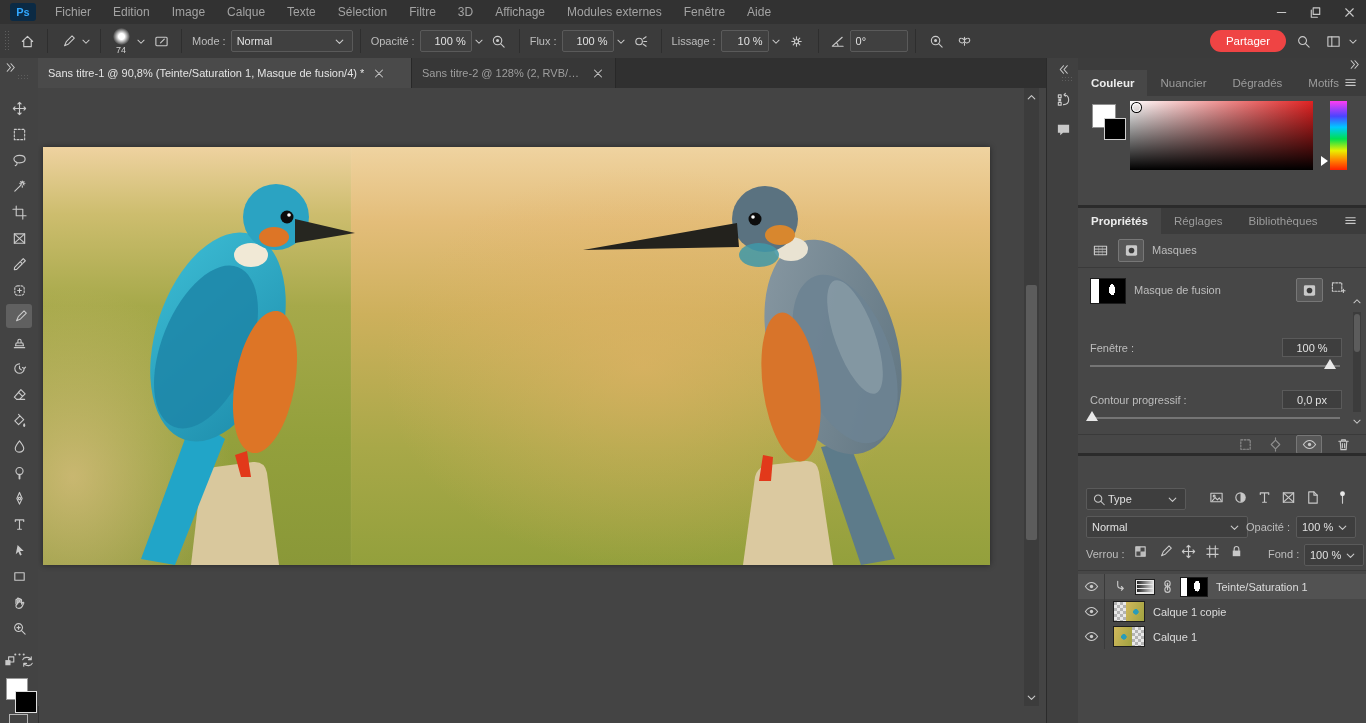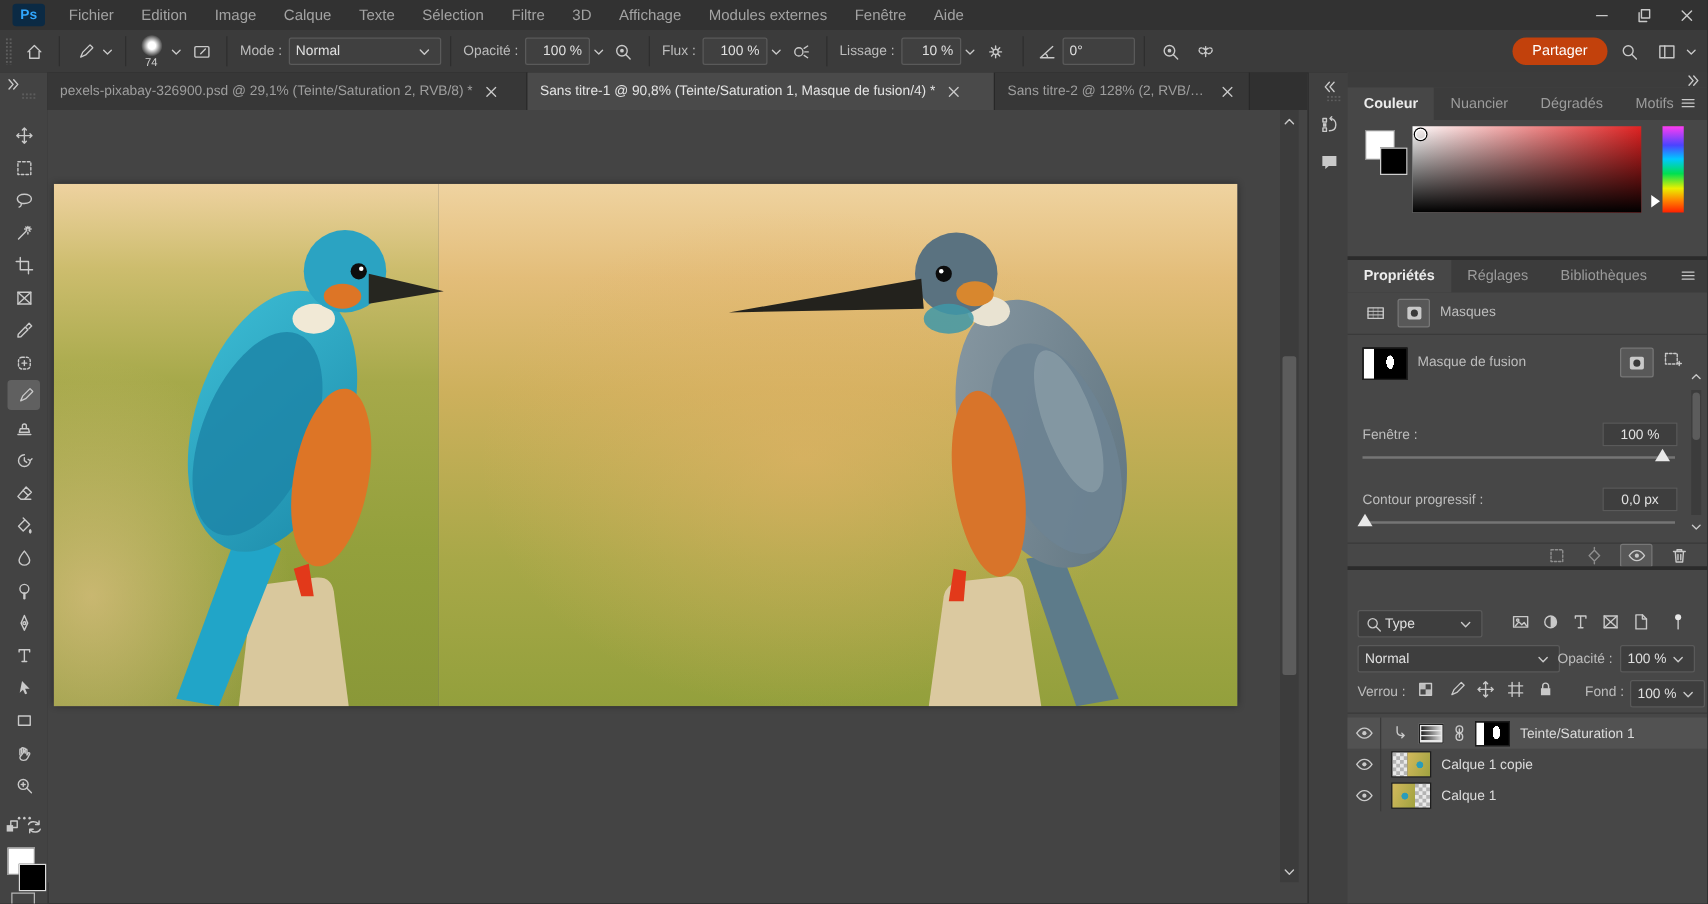--- a/index.html
+++ b/index.html
@@ -255,21 +255,21 @@
           <circle cx="7" cy="7" r="4.5"></circle>
           <circle cx="7" cy="7" r="1" fill="#c9c9c9"></circle>
           <path d="M10.5 10.5 14 14"></path>
         </svg>
       </div>
     <div class="ico" style="width:28px">
         <svg viewBox="0 0 16 16" width="15" height="15" fill="none" stroke="#c9c9c9" stroke-width="1.2" stroke-linecap="round" stroke-linejoin="round">
           <path d="M8 3.5v9.5M7.5 6C4.5 3.5 2 4.5 2.5 7s3.5 3.5 5 1.5M8.5 6c3-2.5 5.5-1.5 5 1s-3.5 3.5-5 1.5" stroke-dasharray="2 1.2"></path>
         </svg>
       </div>
-    <div id="share-btn" style="background: #c2410c;">
+    <div id="share-btn" style="background: #ef4444;">
       <span>Partager</span>
     </div>
     <div class="ico" style="width:34px">
         <svg viewBox="0 0 16 16" width="15" height="15" fill="none" stroke="#c9c9c9" stroke-width="1.2" stroke-linecap="round" stroke-linejoin="round">
           <circle cx="7" cy="7" r="4.2"></circle>
           <path d="M10.2 10.2 14 14"></path>
         </svg>
       </div>
     <div class="ico" style="width:26px">
         <svg viewBox="0 0 16 16" width="15" height="15" fill="none" stroke="#c9c9c9" stroke-width="1.2" stroke-linecap="round" stroke-linejoin="round">
@@ -421,28 +421,20 @@
           <path d="M3 6c1-3 6-3 8-1l1 1M12 3v3H9M13 10c-1 3-6 3-8 1l-1-1M4 13v-3h3"></path>
         </svg>
       </div>
     <div id="fgswatch" class="abs"></div>
     <div id="bgswatch" class="abs"></div>
     <div id="qmask-partial" class="abs"></div>
   </div>
 
   <div id="docarea" class="abs">
     <div id="tabbar">
-        <div class="doctab" style="width:384px">
-     <span class="doctab-title">pexels-pixabay-326900.psd @ 29,1% (Teinte/Saturation 2, RVB/8) *</span>
-     <span class="ico" style="width:14px;flex:none">
-            <svg viewBox="0 0 16 16" width="15" height="15" fill="none" stroke="#c9c9c9" stroke-width="1.2" stroke-linecap="round" stroke-linejoin="round">
-              <path d="M4 4l8 8M12 4l-8 8"></path>
-            </svg>
-          </span>
-   </div>
         <div class="doctab active" style="width:374px">
      <span class="doctab-title">Sans titre-1 @ 90,8% (Teinte/Saturation 1, Masque de fusion/4) *</span>
      <span class="ico" style="width:14px;flex:none">
             <svg viewBox="0 0 16 16" width="15" height="15" fill="none" stroke="#c9c9c9" stroke-width="1.2" stroke-linecap="round" stroke-linejoin="round">
               <path d="M4 4l8 8M12 4l-8 8"></path>
             </svg>
           </span>
    </div>
         <div class="doctab" style="width:204px">
      <span class="doctab-title">Sans titre-2 @ 128% (2, RVB/8) *</span>

